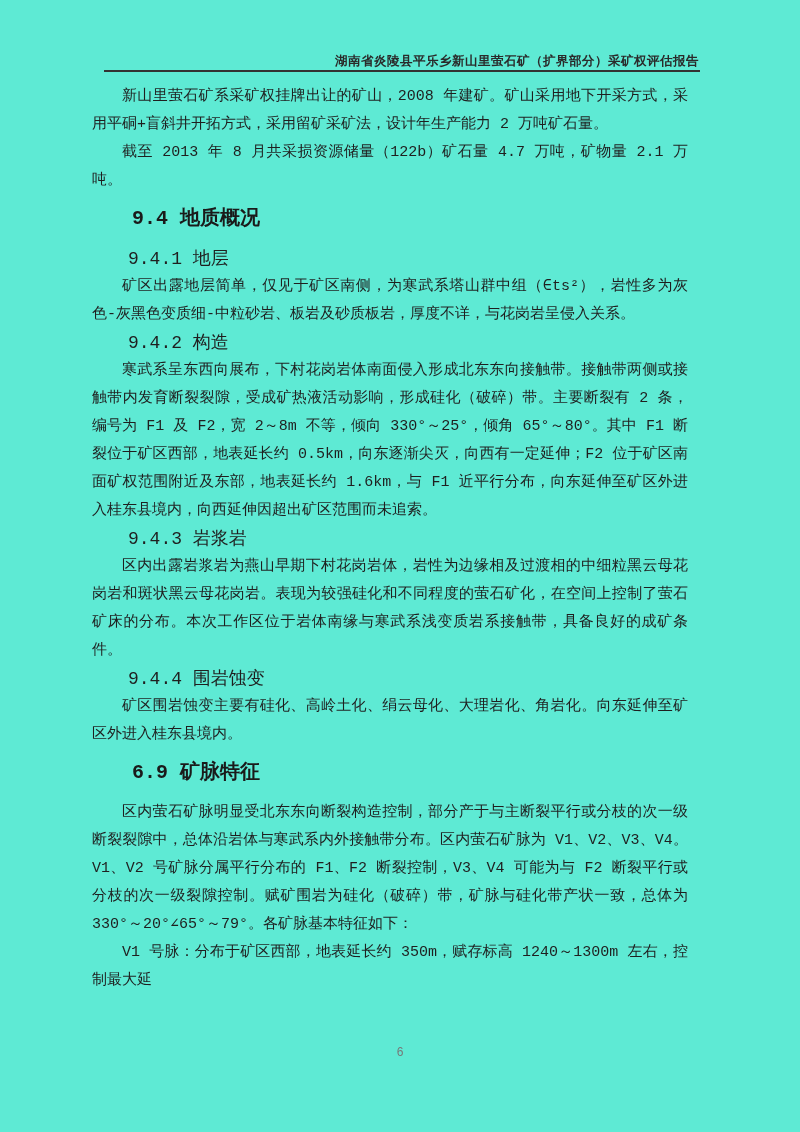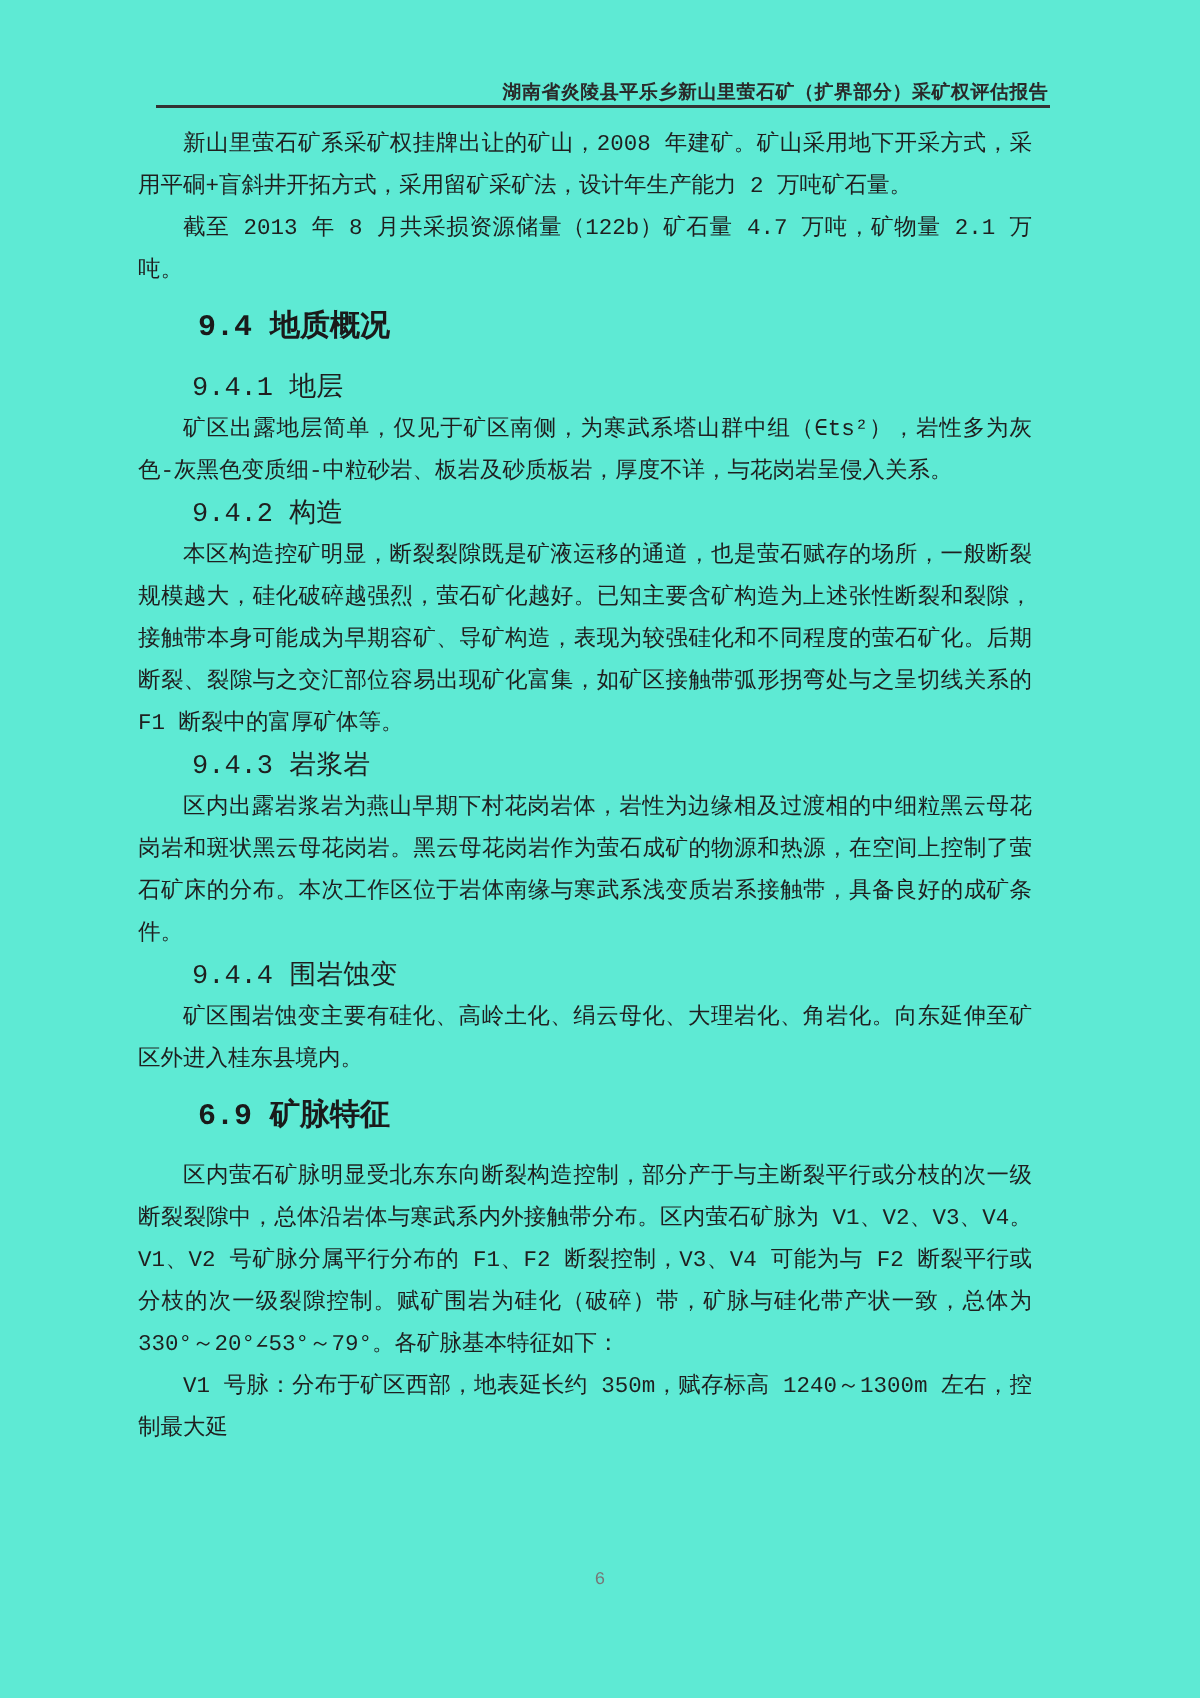--- a/index.html
+++ b/index.html
@@ -85,34 +85,34 @@
     <p class="para">截至 2013 年 8 月共采损资源储量（122b）矿石量 4.7 万吨，矿物量 2.1 万吨。</p>
 
     <h2 class="section-heading">9.4 地质概况</h2>
 
     <h3 class="subsection-heading">9.4.1 地层</h3>
 
     <p class="para">矿区出露地层简单，仅见于矿区南侧，为寒武系塔山群中组（∈ts²），岩性多为灰色-灰黑色变质细-中粒砂岩、板岩及砂质板岩，厚度不详，与花岗岩呈侵入关系。</p>
 
     <h3 class="subsection-heading">9.4.2 构造</h3>
 
+    <p class="para">寒武系呈东西向展布，下村花岗岩体南面侵入形成北东东向接触带。接触带两侧或接触带内发育断裂裂隙，受成矿热液活动影响，形成硅化（破碎）带。主要断裂有 2 条，编号为 F1 及 F2，宽 2～8m 不等，倾向 330°～25°，倾角 65°～80°。其中 F1 断裂位于矿区西部，地表延长约 0.5km，向东逐渐尖灭，向西有一定延伸；F2 位于矿区南面矿权范围附近及东部，地表延长约 1.6km，与 F1 近平行分布，向东延伸至矿区外进入桂东县境内，向西延伸因超出矿区范围而未追索。</p>
 
-    <p class="para">本区构造控矿明显，断裂裂隙既是矿液运移的通道，也是萤石赋存的场所，一般断裂规模越大，硅化破碎越强烈，萤石矿化越好。已知主要含矿构造为上述张性断裂和裂隙，接触带本身可能成为早期容矿、导矿构造，表现为较强硅化和不同程度的萤石矿化。后期断裂、裂隙与之交汇部位容易出现矿化富集，如矿区接触带弧形拐弯处与之呈切线关系的 F1 断裂中的富厚矿体等。</p>
 
     <h3 class="subsection-heading">9.4.3 岩浆岩</h3>
 
-    <p class="para">区内出露岩浆岩为燕山早期下村花岗岩体，岩性为边缘相及过渡相的中细粒黑云母花岗岩和斑状黑云母花岗岩。黑云母花岗岩作为萤石成矿的物源和热源，在空间上控制了萤石矿床的分布。本次工作区位于岩体南缘与寒武系浅变质岩系接触带，具备良好的成矿条件。</p>
+    <p class="para">区内出露岩浆岩为燕山早期下村花岗岩体，岩性为边缘相及过渡相的中细粒黑云母花岗岩和斑状黑云母花岗岩。表现为较强硅化和不同程度的萤石矿化，在空间上控制了萤石矿床的分布。本次工作区位于岩体南缘与寒武系浅变质岩系接触带，具备良好的成矿条件。</p>
 
     <h3 class="subsection-heading">9.4.4 围岩蚀变</h3>
 
     <p class="para">矿区围岩蚀变主要有硅化、高岭土化、绢云母化、大理岩化、角岩化。向东延伸至矿区外进入桂东县境内。</p>
 
     <h2 class="section-heading">6.9 矿脉特征</h2>
 
-    <p class="para">区内萤石矿脉明显受北东东向断裂构造控制，部分产于与主断裂平行或分枝的次一级断裂裂隙中，总体沿岩体与寒武系内外接触带分布。区内萤石矿脉为 V1、V2、V3、V4。V1、V2 号矿脉分属平行分布的 F1、F2 断裂控制，V3、V4 可能为与 F2 断裂平行或分枝的次一级裂隙控制。赋矿围岩为硅化（破碎）带，矿脉与硅化带产状一致，总体为 330°～20°∠53°～79°。各矿脉基本特征如下：</p>
+    <p class="para">区内萤石矿脉明显受北东东向断裂构造控制，部分产于与主断裂平行或分枝的次一级断裂裂隙中，总体沿岩体与寒武系内外接触带分布。区内萤石矿脉为 V1、V2、V3、V4。V1、V2 号矿脉分属平行分布的 F1、F2 断裂控制，V3、V4 可能为与 F2 断裂平行或分枝的次一级裂隙控制。赋矿围岩为硅化（破碎）带，矿脉与硅化带产状一致，总体为 330°～20°∠65°～79°。各矿脉基本特征如下：</p>
 
     <p class="para">V1 号脉：分布于矿区西部，地表延长约 350m，赋存标高 1240～1300m 左右，控制最大延</p>
 
   </div>
 
   <div class="page-footer">6</div>
 
 </div>
 
 </body></html>

